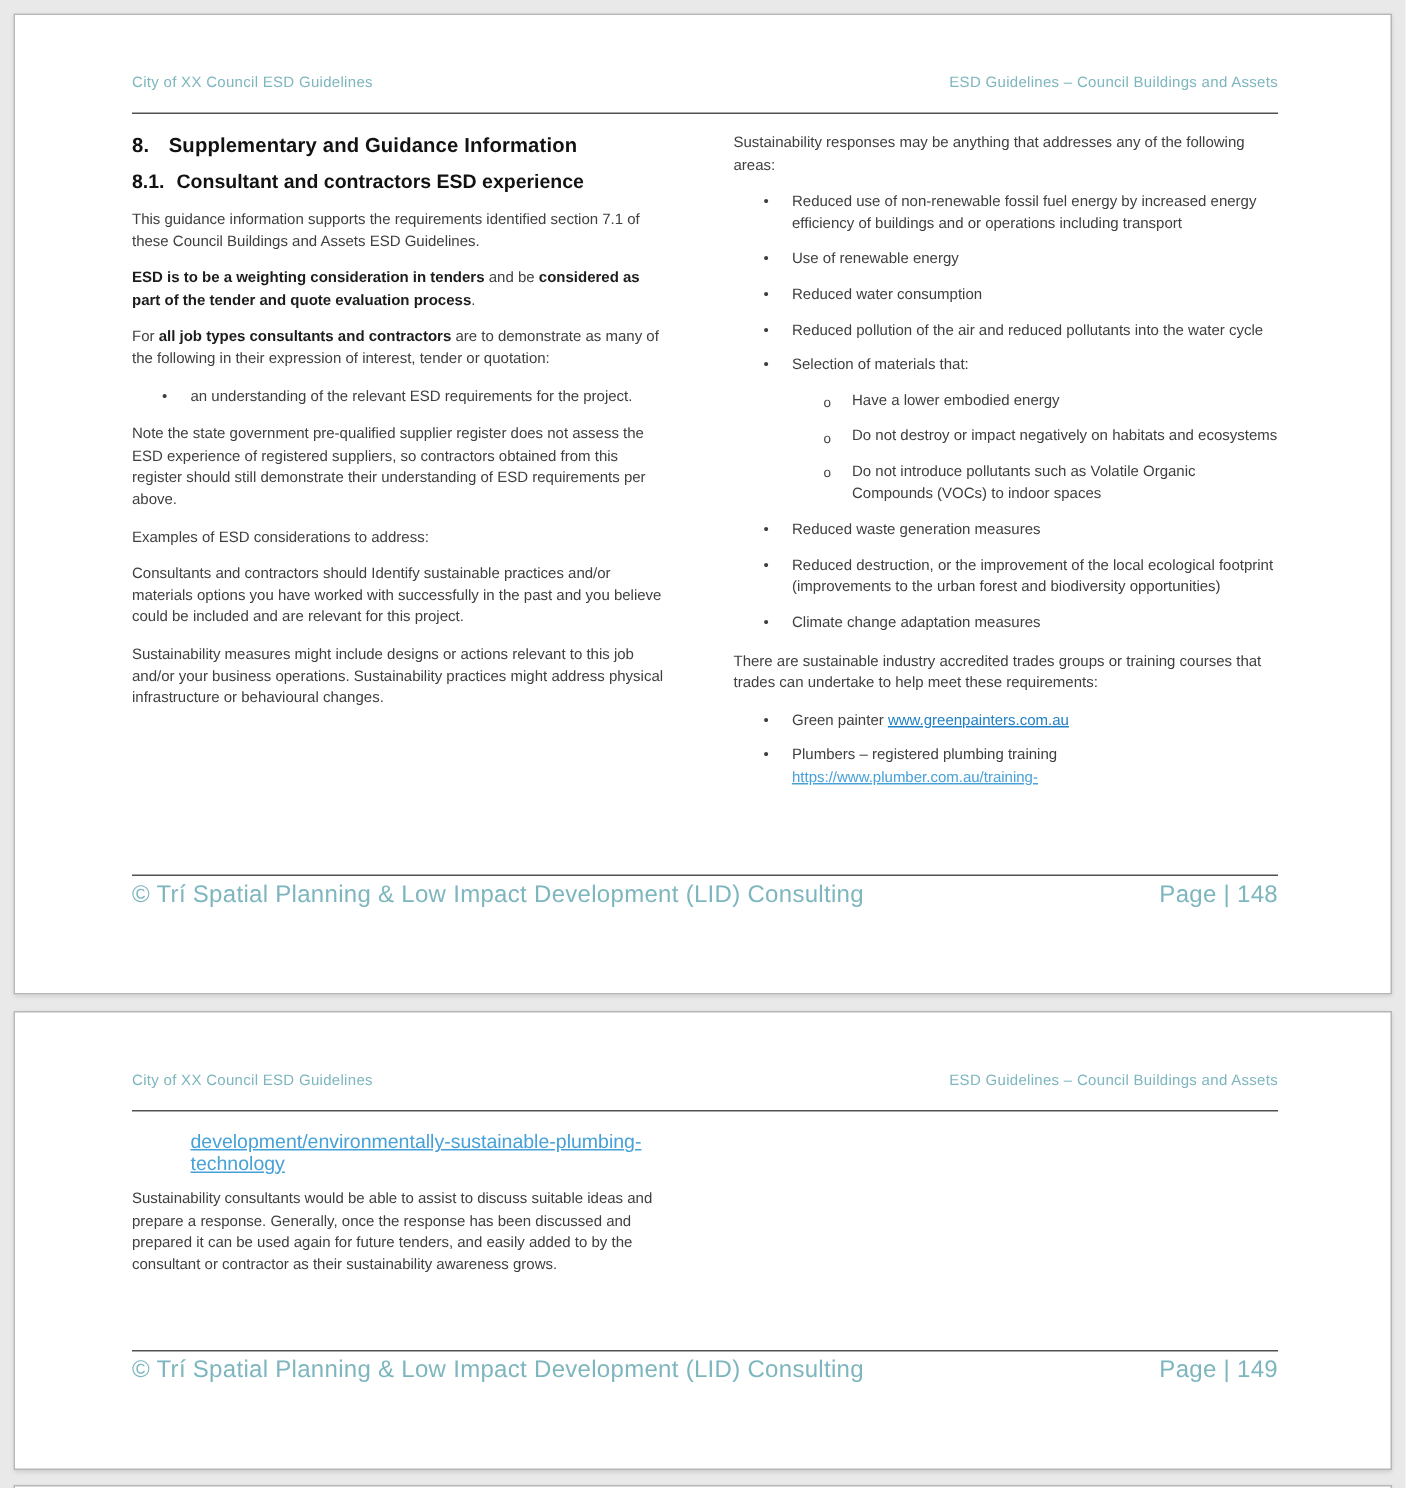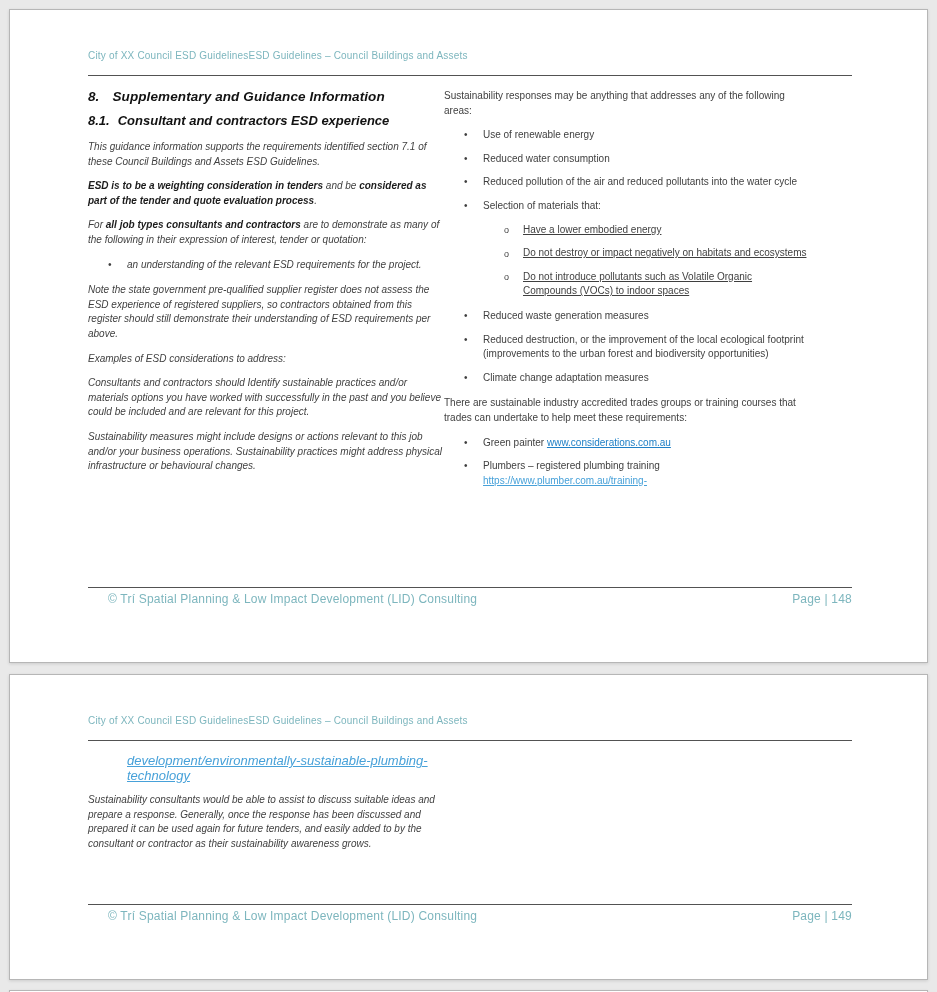--- a/index.html
+++ b/index.html
@@ -18,73 +18,73 @@
     box-shadow: 0 1px 3px rgba(0,0,0,0.12);
     position: relative;
     padding: 40px 75px 0 78px;
   }
   .page-1 { height: 654px; }
   .page-2 { height: 306px; margin-bottom: 10px; }
   .page-sliver { height: 8px; padding: 0; }
 
   .page-header {
     display: flex;
+    justify-content: space-between;
     font-size: 10px;
     letter-spacing: 0.2px;
     color: #7db6be;
   }
   .header-rule {
     border-top: 1px solid #525252;
     margin-top: 14px;
   }
 
   .columns { display: flex; margin-top: 13px; }
-  .col-left { width: 356px; flex: none; font-style: italic; }
+  .col-left { width: 356px; margin-right: 45px; flex: none; }
   .col-right { width: 363px; flex: none; }
 
   h1 { font-size: 13.5px; color: #121212; font-weight: 700; margin-bottom: 9px; letter-spacing: 0.1px; }
   h1 .hnum { margin-right: 13px; }
   h2 { font-size: 13px; color: #121212; font-weight: 700; margin-bottom: 12px; }
   h2 .hnum { margin-right: 8px; }
 
   p, .bullet { font-size: 10px; line-height: 14.6px; }
   p { margin-bottom: 10px; }
   p b { color: #1c1c1c; }
 
   .bullet { position: relative; padding-left: 39px; margin-bottom: 9px; }
   .bullet.l1::before {
     content: "\2022";
     position: absolute; left: 20px; top: 0;
     color: #3f3f3f;
   }
-  .bullet.l2 { padding-left: 79px; text-decoration: underline; }
+  .bullet.l2 { padding-left: 79px; }
   .bullet.l2::before {
     content: "o";
     position: absolute; left: 60px; top: 0.5px;
     font-size: 9px; color: #3f3f3f;
   }
 
   a.link { text-decoration: underline; cursor: pointer; }
   a.link.dark { color: #2080c6; }
   a.link.light { color: #47a1d9; }
 
   .link-continuation { padding-left: 39px; margin-bottom: 10px; font-size: 13px; line-height: 14.6px; width: 356px; }
 
   .page-footer {
     position: absolute;
     left: 78px; right: 75px; bottom: 56px;
   }
   .footer-rule { border-top: 1px solid #525252; }
   .footer-row {
     display: flex; justify-content: space-between;
     padding-top: 4px;
-    font-size: 12px;
+    font-size: 16px;
     color: #7db6be;
     letter-spacing: 0.2px;
-    margin-left: 20px;
   }
 </style>
 </head>
 <body>
 
 <div class="canvas">
 
   <div class="page page-1">
     <div class="page-header">
       <span>City of XX Council ESD Guidelines</span>
@@ -108,36 +108,37 @@
 
         <p style="margin-top:11px;">Note the state government pre-qualified supplier register does not assess the ESD experience of registered suppliers, so contractors obtained from this register should still demonstrate their understanding of ESD requirements per above.</p>
         <p>Examples of ESD considerations to address:</p>
         <p>Consultants and contractors should Identify sustainable practices and/or materials options you have worked with successfully in the past and you believe could be included and are relevant for this project.</p>
         <p>Sustainability measures might include designs or actions relevant to this job and/or your business operations. Sustainability practices might address physical infrastructure or behavioural changes.</p>
       </div>
 
       <div class="col-right">
         <p>Sustainability responses may be anything that addresses any of the following areas:</p>
 
+        <div class="bullet l1"><span>Reduced use of non-renewable fossil fuel energy by increased energy efficiency of buildings and or operations including transport</span></div>
         <div class="bullet l1"><span>Use of renewable energy</span></div>
         <div class="bullet l1"><span>Reduced water consumption</span></div>
         <div class="bullet l1"><span>Reduced pollution of the air and reduced pollutants into the water cycle</span></div>
         <div class="bullet l1"><span>Selection of materials that:</span></div>
 
         <div class="bullet l2"><span>Have a lower embodied energy</span></div>
         <div class="bullet l2"><span>Do not destroy or impact negatively on habitats and ecosystems</span></div>
         <div class="bullet l2"><span>Do not introduce pollutants such as Volatile Organic Compounds (VOCs) to indoor spaces</span></div>
 
         <div class="bullet l1" style="margin-top:10px;"><span>Reduced waste generation measures</span></div>
         <div class="bullet l1"><span>Reduced destruction, or the improvement of the local ecological footprint (improvements to the urban forest and biodiversity opportunities)</span></div>
         <div class="bullet l1"><span>Climate change adaptation measures</span></div>
 
         <p style="margin-top:11px;">There are sustainable industry accredited trades groups or training courses that trades can undertake to help meet these requirements:</p>
 
-        <div class="bullet l1"><span>Green painter </span><a class="link dark">www.considerations.com.au</a></div>
+        <div class="bullet l1"><span>Green painter </span><a class="link dark">www.greenpainters.com.au</a></div>
         <div class="bullet l1"><span>Plumbers – registered plumbing training </span><a class="link light">https://www.plumber.com.au/training-</a></div>
       </div>
 
     </div>
 
     <div class="page-footer">
       <div class="footer-rule"></div>
       <div class="footer-row">
         <span>© Trí Spatial Planning &amp; Low Impact Development (LID) Consulting</span>
         <span>Page | 148</span>

